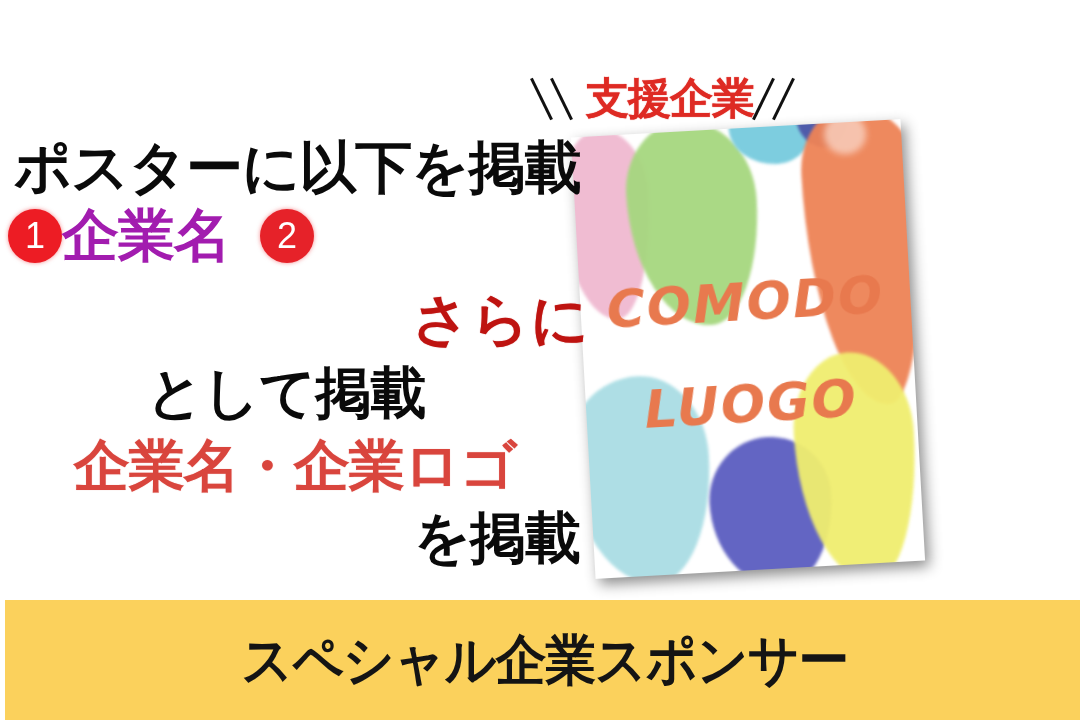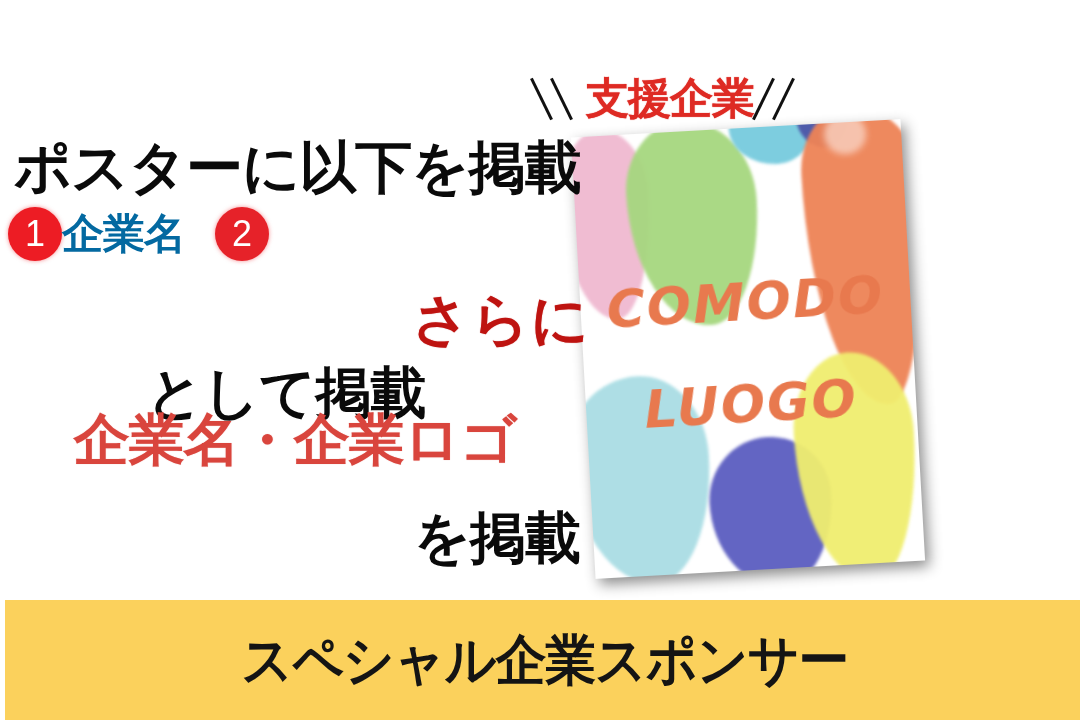--- a/index.html
+++ b/index.html
@@ -104,23 +104,23 @@
     font-family:"Liberation Sans","DejaVu Sans",sans-serif;
     font-size:36px;
     font-weight:400;
     line-height:1;
     flex:0 0 auto;
     box-shadow:0 0 4px rgba(237,28,36,0.5);
   }
   .circnum.two{ background:#E62229; }
   .l2-text{
     font-family:"DejaVu Sans","Liberation Sans",sans-serif;
-    font-size:42px;
-    font-weight:700;
-    color:#0369a1;
+    font-size:57px;
+    font-weight:700;
+    color:#a21caf;
     letter-spacing:-1px;
     line-height:1;
   }
   .l2-gap{ display:inline-block; width:30px; }
 
   .line-sarani{
     position:absolute;
     left:0;
     top:290px;
     width:590px;
@@ -146,21 +146,21 @@
     font-weight:700;
     color:#0a0a0a;
     line-height:1;
     letter-spacing:-1px;
     z-index:25;
   }
 
   .line-kigyo{
     position:absolute;
     left:0;
-    top:412px;
+    top:438px;
     width:590px;
     text-align:center;
     font-family:"DejaVu Sans","Liberation Sans",sans-serif;
     font-size:56px;
     font-weight:700;
     color:#D9453D;
     line-height:1;
     letter-spacing:-1px;
     z-index:25;
     text-shadow:0 0 1px rgba(217,69,61,0.45);

